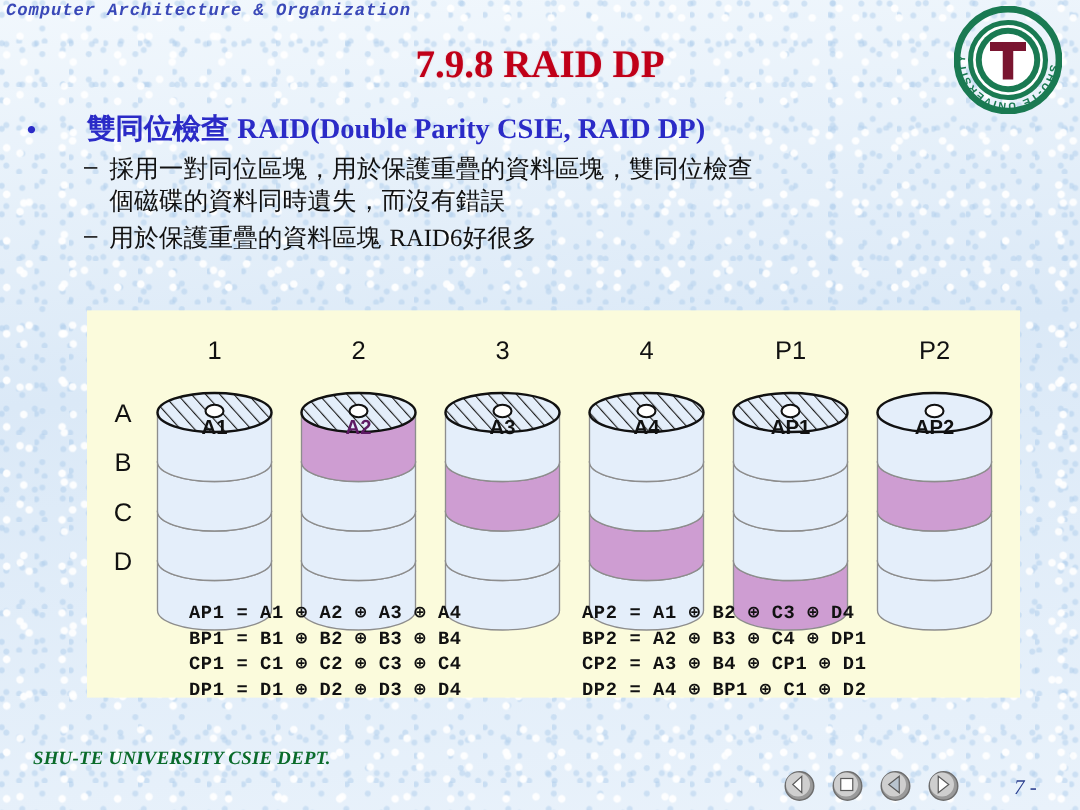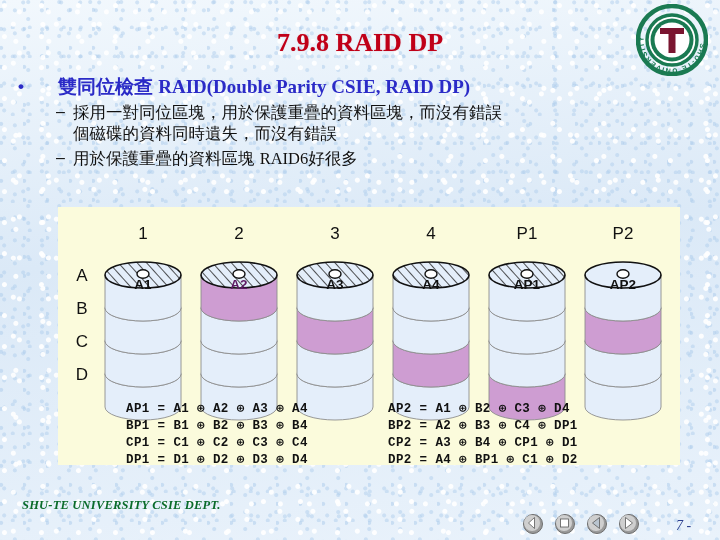--- a/index.html
+++ b/index.html
@@ -82,20 +82,21 @@
     position:absolute;left:676px;top:518px;
     font-family:"Liberation Serif","DejaVu Serif",serif;
     font-size:14px;color:#2b3f8f;font-style:italic;
   }
 </style>
 </head>
 <body>
 
 <div id="slide">
 
+  <div id="hdr-text">Computer Architecture &amp; Organization</div>
 
   <div id="logo">
     <svg width="72" height="72" viewBox="0 0 72 72" aria-hidden="true">
       <circle cx="36" cy="36" r="34" fill="none" stroke="#1a7a52" stroke-width="4.5"></circle>
       <circle cx="36" cy="36" r="25" fill="#ffffff" stroke="#1a7a52" stroke-width="3.4"></circle>
       <circle cx="36" cy="36" r="21.5" fill="#1a7a52"></circle>
       <circle cx="36" cy="36" r="17.5" fill="#ffffff"></circle>
       <rect x="24" y="24" width="24" height="6" fill="#7a1530"></rect>
       <rect x="32.5" y="24" width="7" height="25" fill="#7a1530"></rect>
       <path id="seal-arc" d="M36,7.5 a28.5,28.5 0 0,1 0,57 a28.5,28.5 0 0,1 0,-57" fill="none"></path>
@@ -113,21 +114,21 @@
       <span class="dot">•</span>
       <span>
         <span class="cjk">雙同位檢查</span>
         <span class="lat">RAID(Double Parity CSIE, RAID DP)</span>
       </span>
     </div>
 
     <div class="lvl2">
       <span class="dash">–</span>
       <span class="txt">
-        <span>採用一對同位區塊，用於保護重疊的資料區塊，而沒有錯誤</span><br>
+        <span>採用一對同位區塊，用於保護重疊的資料區塊，雙同位檢查</span><br>
         <span>個磁碟的資料同時遺失，而沒有錯誤</span>
       </span>
     </div>
 
     <div class="lvl2">
       <span class="dash">–</span>
       <span class="txt">
         <span>用於保護重疊的資料區塊</span>
         <span class="mono">RAID6</span><span>好很多</span>
       </span>

